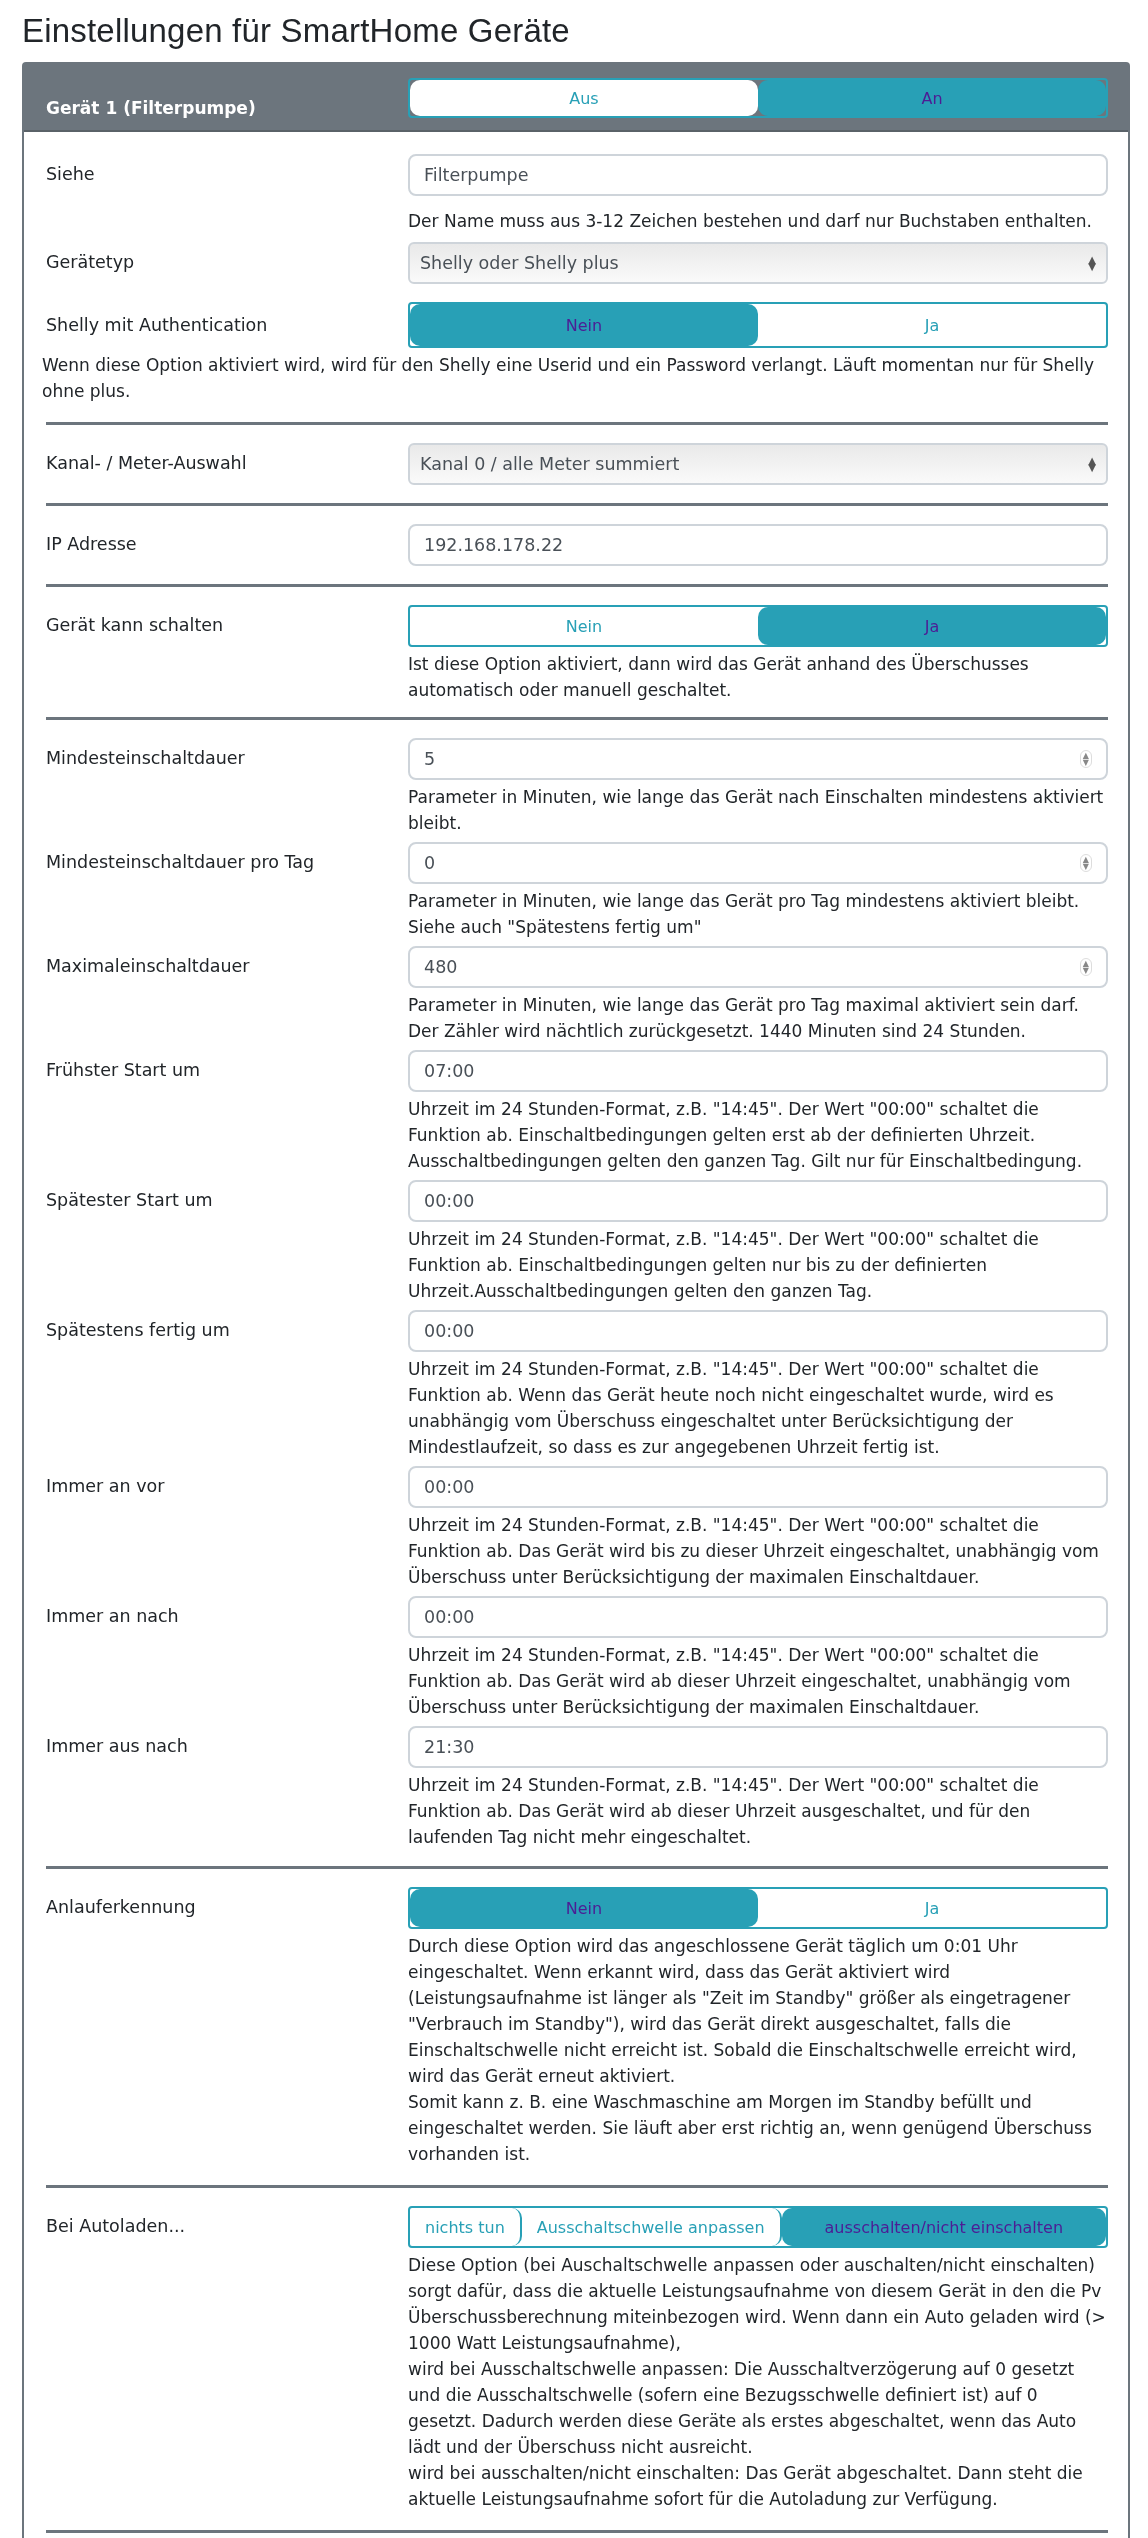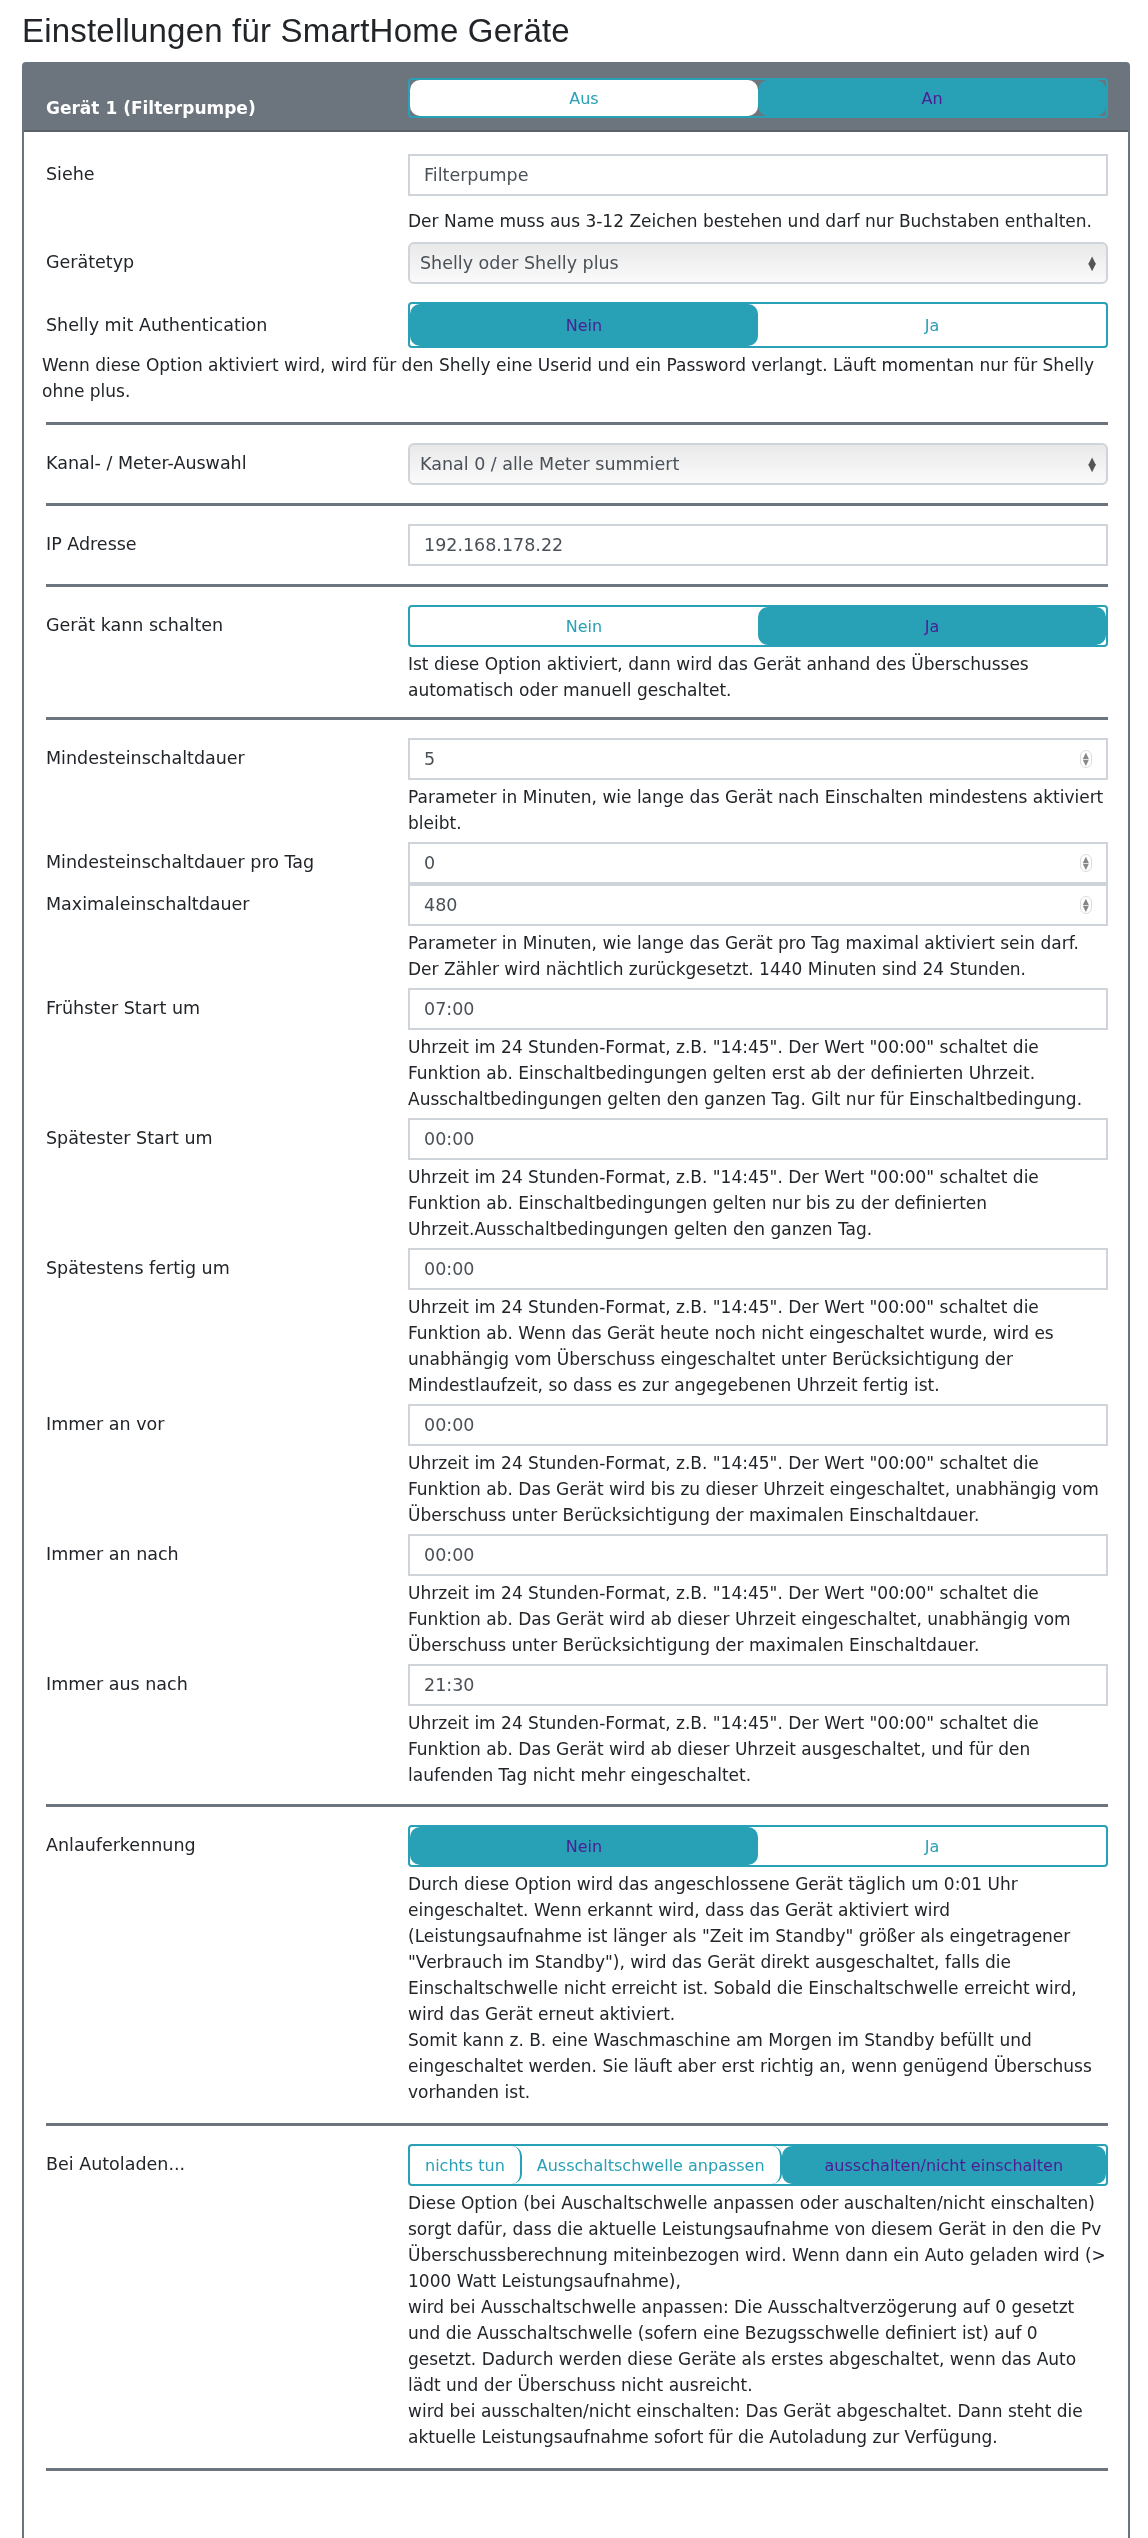--- a/index.html
+++ b/index.html
@@ -75,21 +75,21 @@
   .btn-group .opt.active { background: #28a0b6; color: #4c1d95; }
   .btn-group.header-group { height: 40px; }
 
   .btn-group.multi .opt { flex: 0 0 auto; padding: 12px 15px; border-right: 2px solid #28a0b6; }
   .btn-group.multi .opt:last-child { border-right: none; flex: 1; }
 
   .text-input {
     width: 100%;
     height: 42px;
     border: 2px solid #ced4da;
-    border-radius: 0;
+    border-radius: 8px;
     padding: 0 14px;
     font-size: 17.5px;
     color: #495057;
     font-family: "DejaVu Sans", "Liberation Sans", sans-serif;
     background: #fff;
     display: flex;
     align-items: center;
     justify-content: space-between;
   }
   .select-input {
@@ -228,20 +228,21 @@
     <div class="row">
       <div class="label">Mindesteinschaltdauer pro Tag</div>
       <div class="control">
         <div class="text-input">
           <span>0</span>
           <span class="spinner">
               <span>▲</span>
               <span>▼</span>
             </span>
         </div>
+        <div class="help">Parameter in Minuten, wie lange das Gerät pro Tag mindestens aktiviert bleibt. Siehe auch "Spätestens fertig um"</div>
       </div>
     </div>
 
     <div class="row">
       <div class="label">Maximaleinschaltdauer</div>
       <div class="control">
         <div class="text-input">
           <span>480</span>
           <span class="spinner">
               <span>▲</span>

